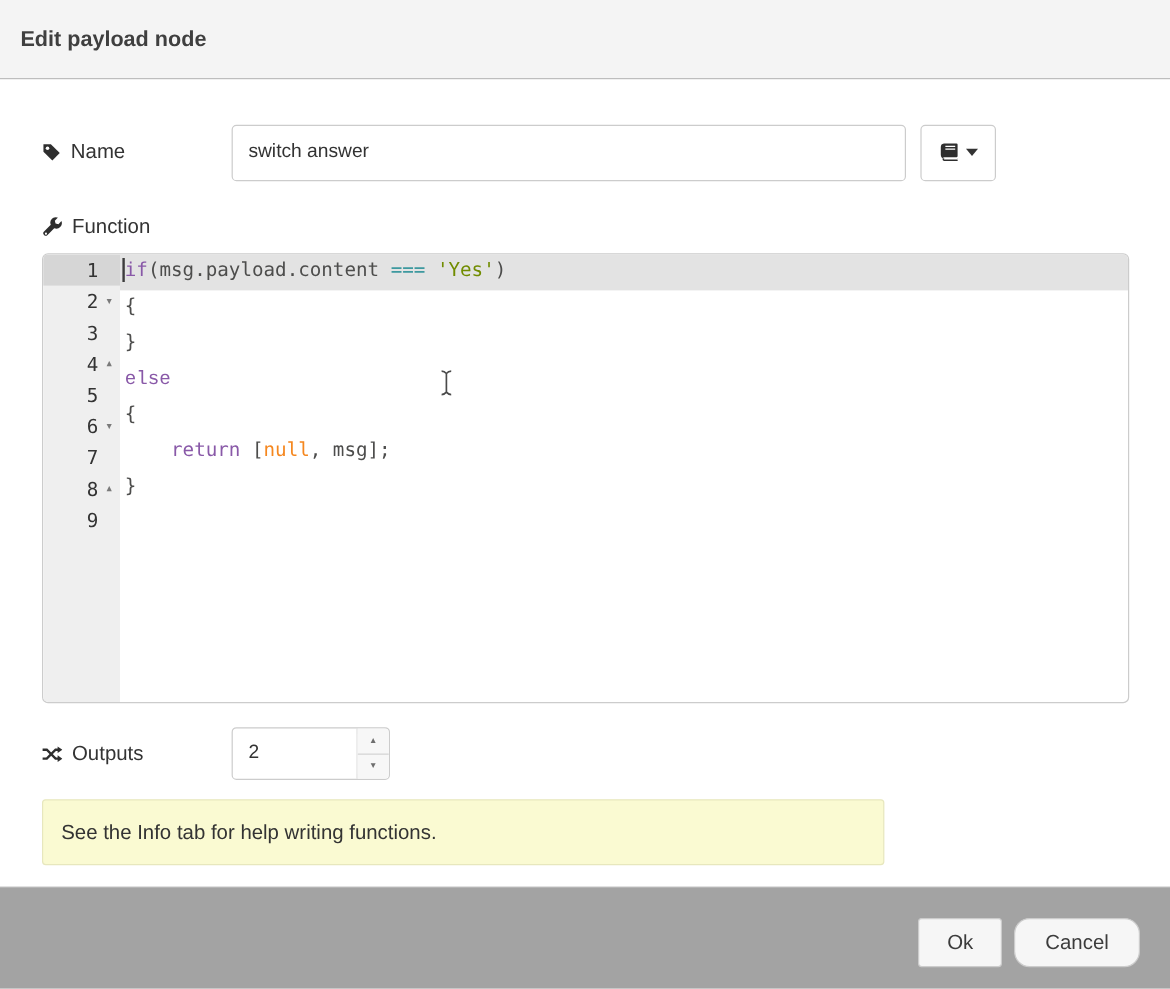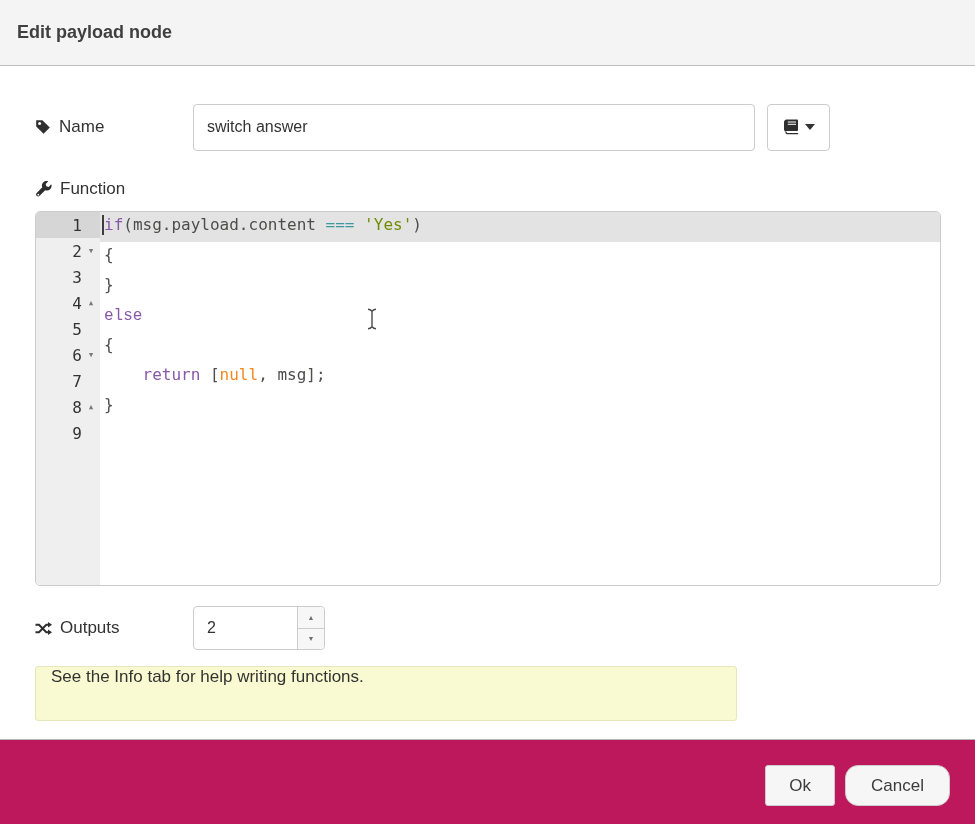--- a/index.html
+++ b/index.html
@@ -99,28 +99,28 @@
   .spin-btn {
     flex: 1; display: flex; align-items: center; justify-content: center;
     background: #f7f7f7; cursor: pointer; color: #6e6e6e; font-size: 7px;
   }
   .spin-btn.up { border-bottom: 1px solid #ccc; }
 
   
   .info-tip {
     margin-top: 16px; width: 702px; height: 55px;
     background: #fafad2; border: 1px solid #e7e7bd; border-radius: 3px;
-    display: flex; align-items: flex-start; padding: 0 15px;
+    display: flex; align-items: center; padding: 0 15px;
     font-size: 17px; color: #333;
   }
 
   
   .footer {
     position: absolute; left: 0; right: 0; top: 739px; bottom: 0;
-    border-top: 1px solid #b5b5b5; background: #be185d;
+    border-top: 1px solid #b5b5b5; background: #a3a3a3;
   }
   .footer-buttons {
     display: flex; justify-content: flex-end; gap: 10px; padding: 25px 25px 0 0;
   }
   .btn {
     font-family: "Liberation Sans", sans-serif;
     font-size: 17px; color: #3c3c3c; background: #f6f6f6;
     border: 1px solid #ccc; border-radius: 3px; height: 41px;
     display: flex; align-items: center; justify-content: center; cursor: pointer;
   }

